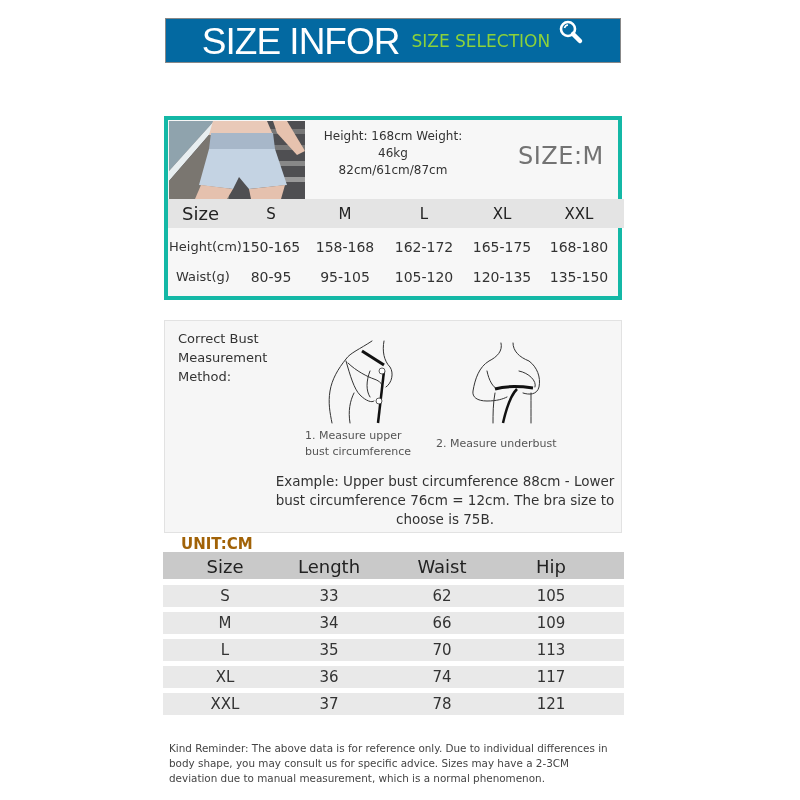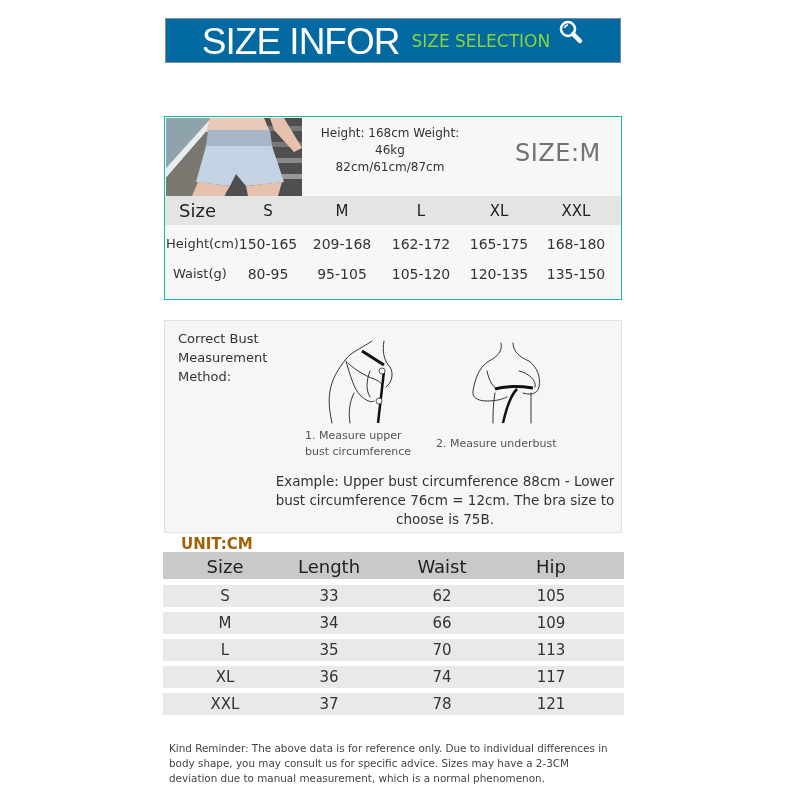--- a/index.html
+++ b/index.html
@@ -18,21 +18,21 @@
   }
   .banner .sub {
     color: #8cd23a; font-family: "DejaVu Sans", sans-serif; font-size: 17px;
     line-height: 45px; margin-right: 8px;
   }
   .banner .mag { width: 26px; height: 26px; position: relative; }
 
   
   .model-card {
     position: absolute; left: 164px; top: 116px; width: 458px; height: 184px;
-    background: #f7f7f7; border: 1px solid #14b8a6;
+    background: #f7f7f7; border: 4px solid #14b8a6;
   }
   .model-photo {
     position: absolute; left: 1px; top: 1px; width: 136px; height: 78px;
     overflow: hidden; background: #5b5b5b;
   }
   .model-info {
     position: absolute; left: 140px; top: 8px; width: 170px;
     text-align: center; font-size: 12px; line-height: 17px; color: #333;
   }
   .model-size {
@@ -131,21 +131,21 @@
     <span class="lbl">Size</span>
     <span style="left:78px;width:50px;">S</span>
     <span style="left:152px;width:50px;">M</span>
     <span style="left:231px;width:50px;">L</span>
     <span style="left:309px;width:50px;">XL</span>
     <span style="left:386px;width:50px;">XXL</span>
   </div>
   <div class="size-row" style="top:115px;">
     <span class="lbl">Height(cm)</span>
     <span style="left:72px;width:62px;">150-165</span>
-    <span style="left:146px;width:62px;">209-168</span>
+    <span style="left:146px;width:62px;">158-168</span>
     <span style="left:225px;width:62px;">162-172</span>
     <span style="left:303px;width:62px;">165-175</span>
     <span style="left:380px;width:62px;">168-180</span>
   </div>
   <div class="size-row" style="top:145px;">
     <span class="lbl" style="padding-left:8px;">Waist(g)</span>
     <span style="left:72px;width:62px;">80-95</span>
     <span style="left:146px;width:62px;">95-105</span>
     <span style="left:225px;width:62px;">105-120</span>
     <span style="left:303px;width:62px;">120-135</span>

